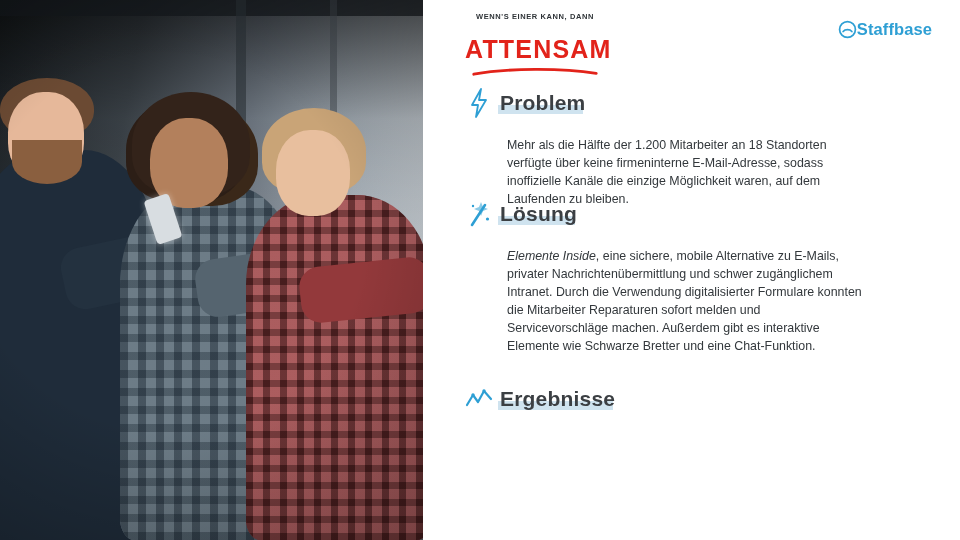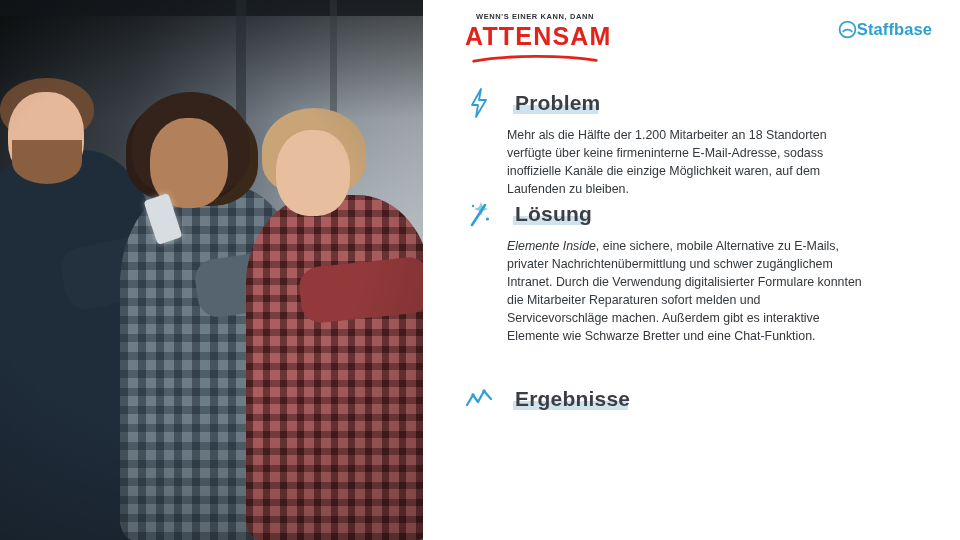--- a/index.html
+++ b/index.html
@@ -135,21 +135,21 @@
     left: 42px;
     top: 12px;
     width: 140px;
     text-align: center;
   }
   .attensam-tagline {
     font-size: 7.5px;
     letter-spacing: 0.6px;
     font-weight: bold;
     color: #2f3438;
-    margin-bottom: 3px;
+    margin-bottom: 16px;
   }
   .attensam-word {
     font-size: 25px;
     font-weight: bold;
     letter-spacing: 1.2px;
     color: #e2231a;
     line-height: 1.0;
   }
   .attensam-swoosh {
     margin-top: 2px;
@@ -173,21 +173,21 @@
 
   .section { position: absolute; left: 42px; width: 470px; }
   .sec-problem  { top: 86px; }
   .sec-loesung  { top: 197px; }
   .sec-ergebnis { top: 382px; }
 
   .sec-head {
     position: relative;
     display: flex;
     align-items: center;
-    gap: 22px;
+    gap: 7px;
     height: 34px;
   }
   .sec-icon {
     width: 28px;
     height: 32px;
     flex: 0 0 28px;
     display: flex;
     align-items: center;
     justify-content: center;
   }
@@ -203,21 +203,21 @@
   .sec-underline {
     position: absolute;
     left: -2px;
     bottom: 1px;
     height: 9px;
     width: 100%;
     background: #cfe3ef;
     z-index: 1;
   }
   .sec-body {
-    margin-top: 7px;
+    margin-top: 17px;
     margin-left: 42px;
     font-size: 12.4px;
     line-height: 1.45;
     color: #33383c;
     max-width: 355px;
   }
   .sec-body em { font-style: italic; }
 </style>
 </head>
 <body>

